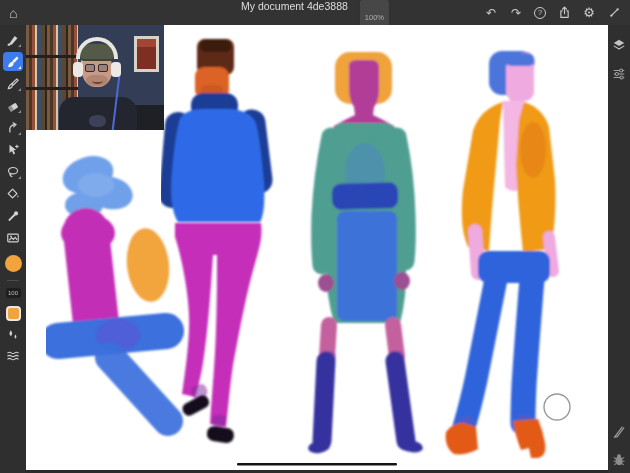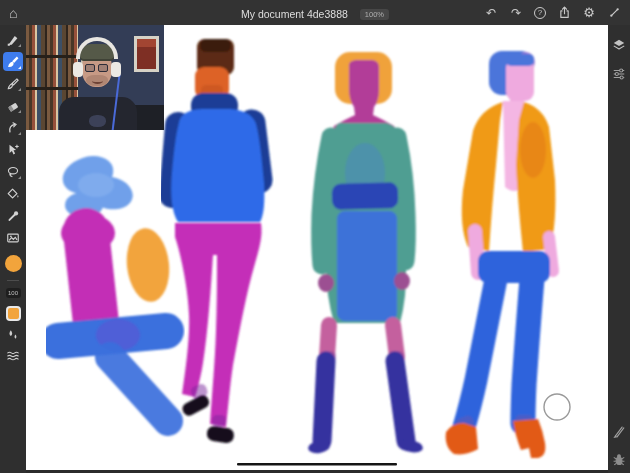--- a/index.html
+++ b/index.html
@@ -13,24 +13,24 @@
   html,body{margin:0;padding:0;}
   body{width:630px;height:473px;overflow:hidden;background:var(--topbar-bg);
        font-family:"Liberation Sans",sans-serif;}
   .app{width:630px;height:473px;display:flex;flex-direction:column;}
 
   
   .topbar{height:25px;background:var(--topbar-bg);position:relative;
           display:flex;align-items:center;padding:0 9px;flex:none;}
   .tb-home{color:var(--icon);font-size:14px;line-height:1;cursor:default;}
   .tb-center{position:absolute;left:50%;top:0;transform:translateX(-50%);height:20px;
-             display:flex;align-items:flex-end;gap:12px;}
+             display:flex;align-items:flex-start;gap:12px;}
   .tb-title{color:var(--title-text);font-size:10.5px;white-space:nowrap;}
   .tb-zoom{background:var(--badge-bg);color:var(--badge-text);font-size:7.5px;
-           padding:2px 5px;border-radius:3px;line-height:1;}
+           padding:14px 5px;border-radius:3px;line-height:1;}
   .tb-right{margin-left:auto;display:flex;align-items:center;gap:11px;}
   .tb-ic{color:var(--icon);font-size:12px;line-height:1;display:flex;align-items:center;justify-content:center;
          width:14px;height:14px;}
   .tb-help{width:12px;height:12px;border:1px solid var(--icon);border-radius:50%;
            font-size:8px;display:flex;align-items:center;justify-content:center;color:var(--icon);}
   .tb-ic svg{width:13px;height:13px;display:block;}
 
   
   .body{flex:1;display:flex;min-height:0;}
 

